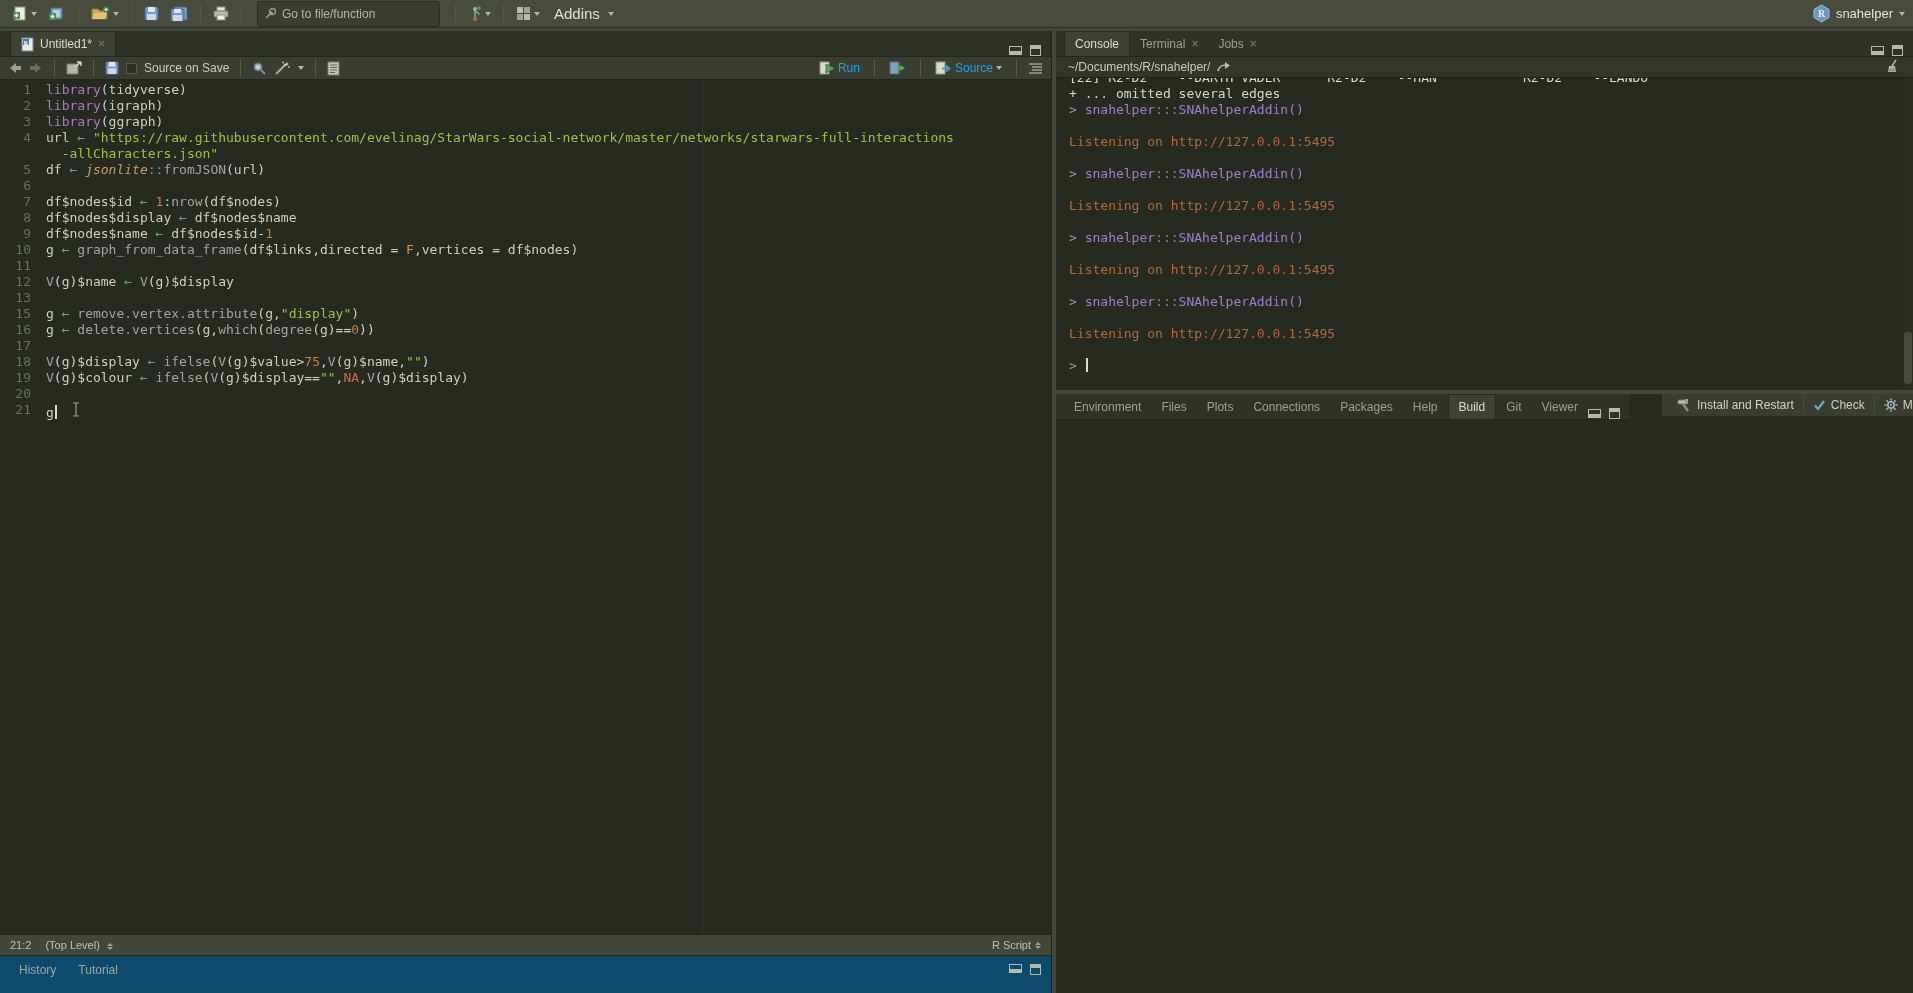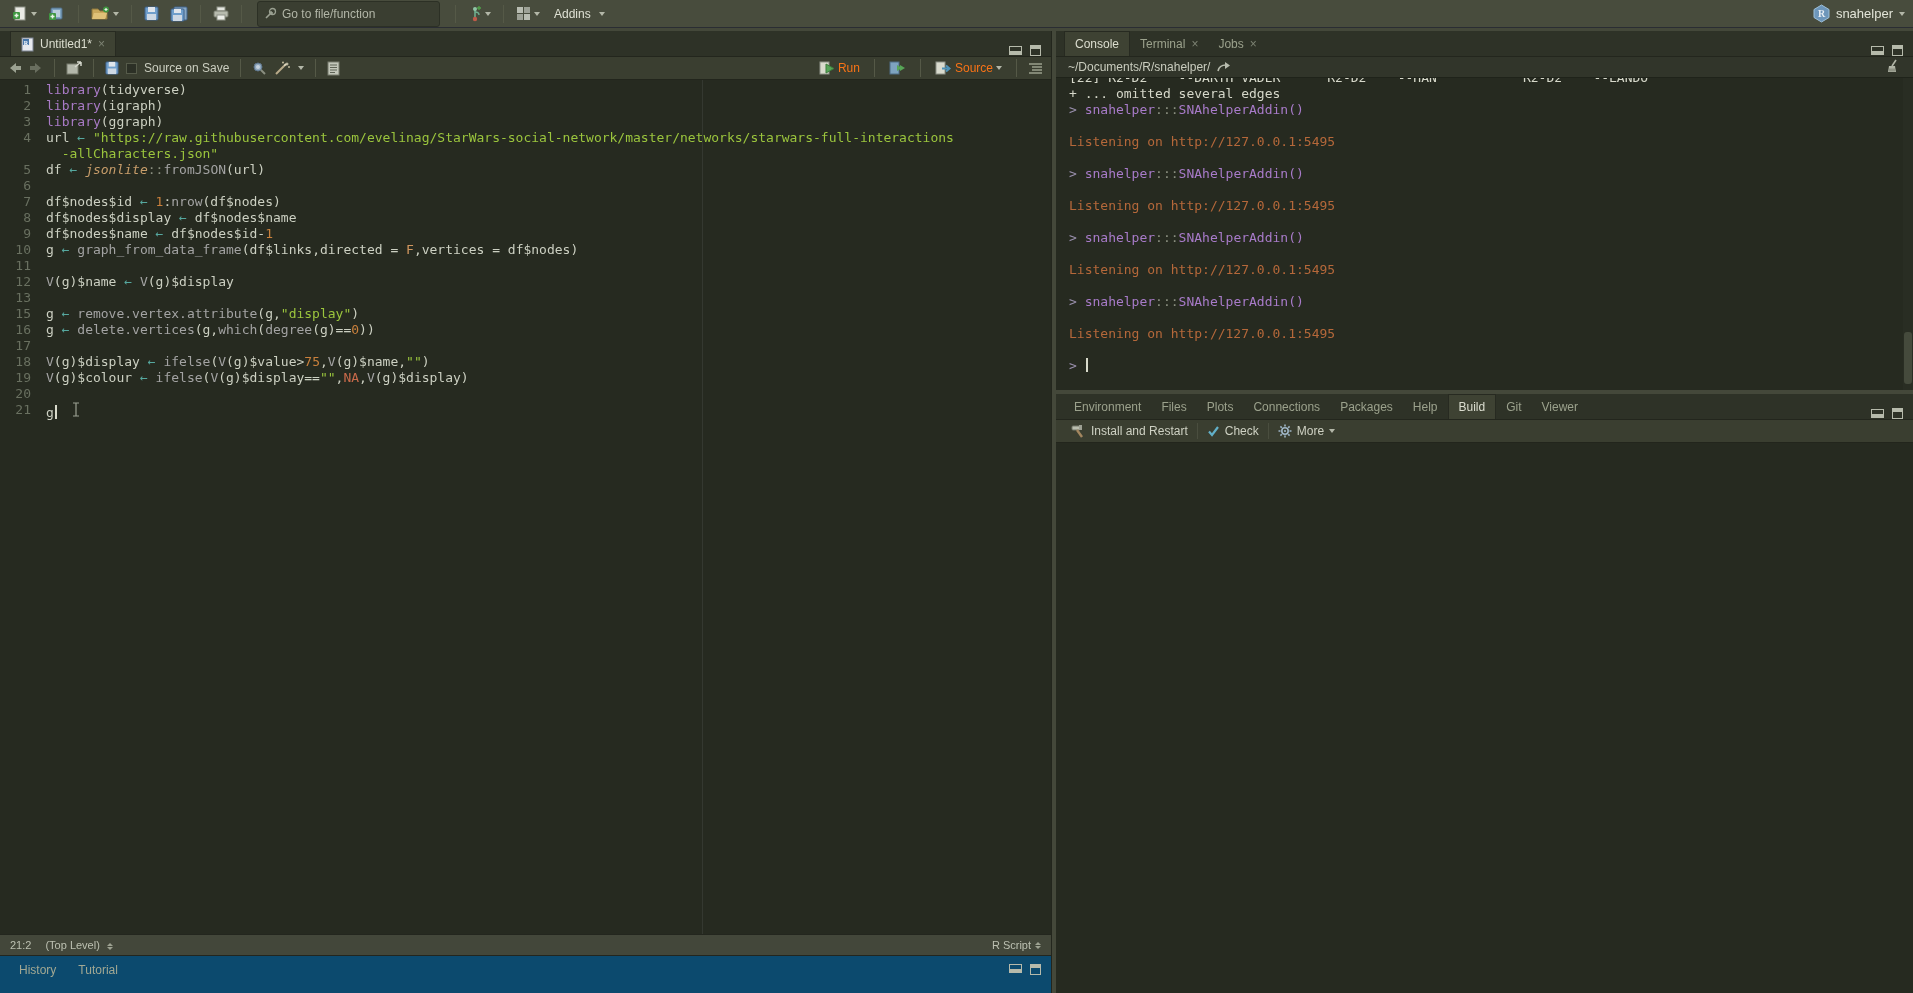--- a/index.html
+++ b/index.html
@@ -9,42 +9,42 @@
   
   .main-toolbar { position:absolute; top:0; left:0; right:0; height:28px; background:#484c3d;
     border-bottom:1px solid #2a2d33; display:flex; align-items:center; padding:0 8px; gap:5px; }
   .tb-sep { width:1px; height:18px; background:#3a3e2f; border-right:1px solid #555947; margin:0 4px; }
   .tb-btn { display:flex; align-items:center; gap:3px; padding:2px 3px; border-radius:2px; }
   .caret { width:0; height:0; border-left:3px solid transparent; border-right:3px solid transparent;
     border-top:4px solid #b3b7a8; display:inline-block; }
   .goto-box { display:flex; align-items:center; gap:5px; width:183px; height:19px; background:#3a3e31;
     border:1px solid #2c3025; border-radius:3px; padding:12px 6px; margin:16px 6px; }
   .goto-box .ph { color:#b2b6a7; font-size:12px; }
-  .addins-label { color:#dfe1d4; font-size:12px; margin:0 3px 0 6px; }
+  .addins-label { color:#dfe1d4; font-size:15px; margin:0 3px 0 6px; }
   .proj-btn { margin-left:auto; display:flex; align-items:center; gap:6px; }
   .proj-name { color:#e2e4d8; font-size:13px; }
 
   
   .pane-tabbar { height:26px; background:#2e3227; display:flex; align-items:flex-end; border-bottom:1px solid #23261d; }
   .tab { height:25px; display:flex; align-items:center; gap:6px; padding:0 10px; font-size:12px;
     color:#9ba18c; }
   .tab.active { background:#3e4233; color:#dcded0; border:1px solid #272a21; border-bottom:none; }
   .tab .x { color:#7d8373; font-size:12px; }
   .winbtns { margin-left:auto; margin-right:10px; display:flex; gap:8px; align-items:center; }
   .ic-min { width:13px; height:9px; border:1px solid #b6baab; border-bottom:4px solid #b6baab; background:transparent; }
   .ic-max { width:11px; height:11px; border:1px solid #b6baab; border-top:4px solid #b6baab; }
 
   
   .left-pane { position:absolute; top:31px; left:0; width:1052px; bottom:0; display:flex; flex-direction:column;
     background:#262a20; border-right:1px solid #23261d;justify-content:space-between; }
   .src-toolbar { height:23px; flex:none; background:#3a3e30; border-bottom:1px solid #22251c;
     display:flex; align-items:center; padding:0 8px; gap:7px; font-size:12px; color:#cbcec0; }
   .chk { width:11px; height:11px; background:#2c3026; border:1px solid #565b4a; }
   .src-right { margin-left:auto; display:flex; align-items:center; gap:7px; }
-  .run-label, .source-label { color:#f97316; font-size:12px; }
+  .run-label, .source-label { color:#0ea5e9; font-size:12px; }
 
   .editor-area { flex:1; position:relative; overflow:hidden; background:#262a20;
     font:13px/16px "DejaVu Sans Mono", monospace; padding-top:2px; }
   .margin-line { position:absolute; top:0; bottom:0; left:702px; width:1px; background:#343830; }
   .code-line { display:flex; white-space:pre; height:16px; }
   .gutter-num { width:46px; flex:none; text-align:right; padding-right:15px; color:#697060; }
   .tk-p  { color:#ccd0c2; }
   .tk-k  { color:#a87ac5; }
   .tk-f  { color:#a3a3a3; }
   .tk-o  { color:#56a89f; }
@@ -79,21 +79,21 @@
   .cl-first { margin-top:-8px; }
   .cl-out    { color:#d6d8ca; }
   .cl-prompt { color:#9a90ad; }
   .cl-cmd    { color:#a87bc9; }
   .cl-sep    { color:#8b9080; }
   .cl-listen { color:#b5683a; }
   .console-scrollbar { position:absolute; top:0; bottom:0; right:0; width:10px; background:#292d23; }
   .console-thumb { position:absolute; bottom:6px; right:1px; width:8px; height:52px; background:#454a3c; border-radius:3px; }
 
   .pane-splitter { height:4px; flex:none; background:#44483a; }
-  .build-pane { flex:1; display:flex; flex-direction:column; background:#262a20; }
+  .build-pane { flex:1; display:flex; flex-direction:row; background:#262a20;gap:32px; }
   .build-toolbar { flex:none; height:23px; background:#3a3e30; border-bottom:1px solid #22251c;
     display:flex; align-items:center; padding:0 6px; font-size:12px; color:#ced1c3; }
   .build-btn { display:flex; align-items:center; gap:5px; padding:0 9px; height:100%; }
   .build-sep { width:1px; height:16px; background:#2b2e24; border-right:1px solid #4a4e3f; }
   .build-body { flex:1; }
 
   .ibeam-svg { margin-left:14px; }
 </style>
 </head>
 <body>

